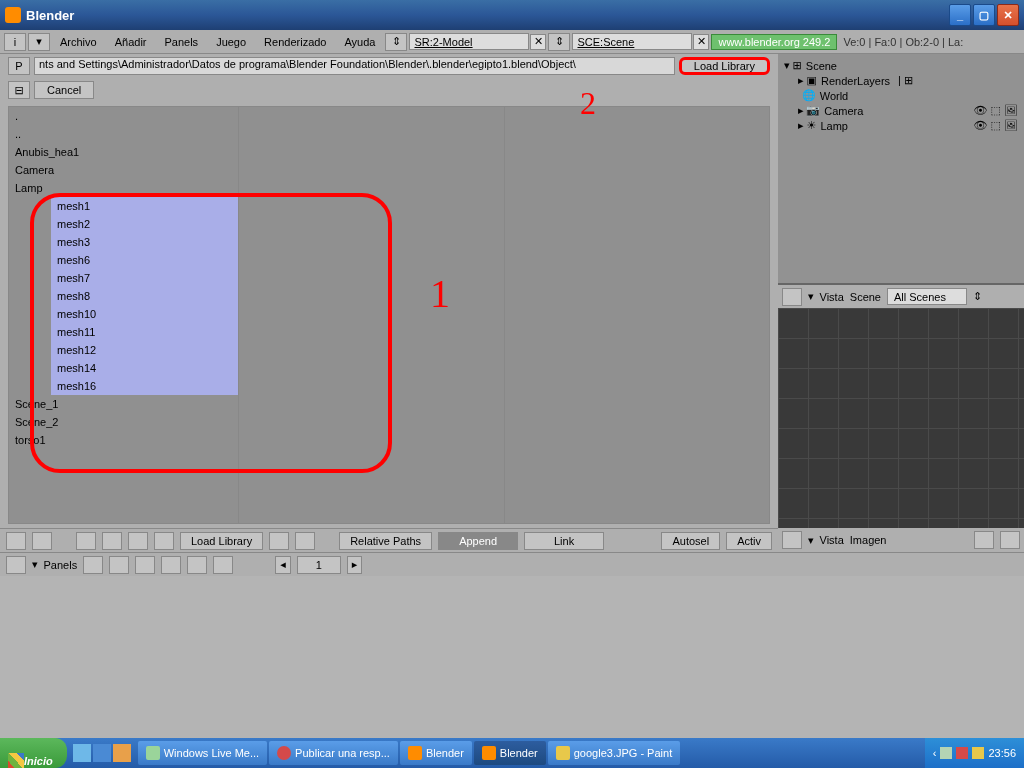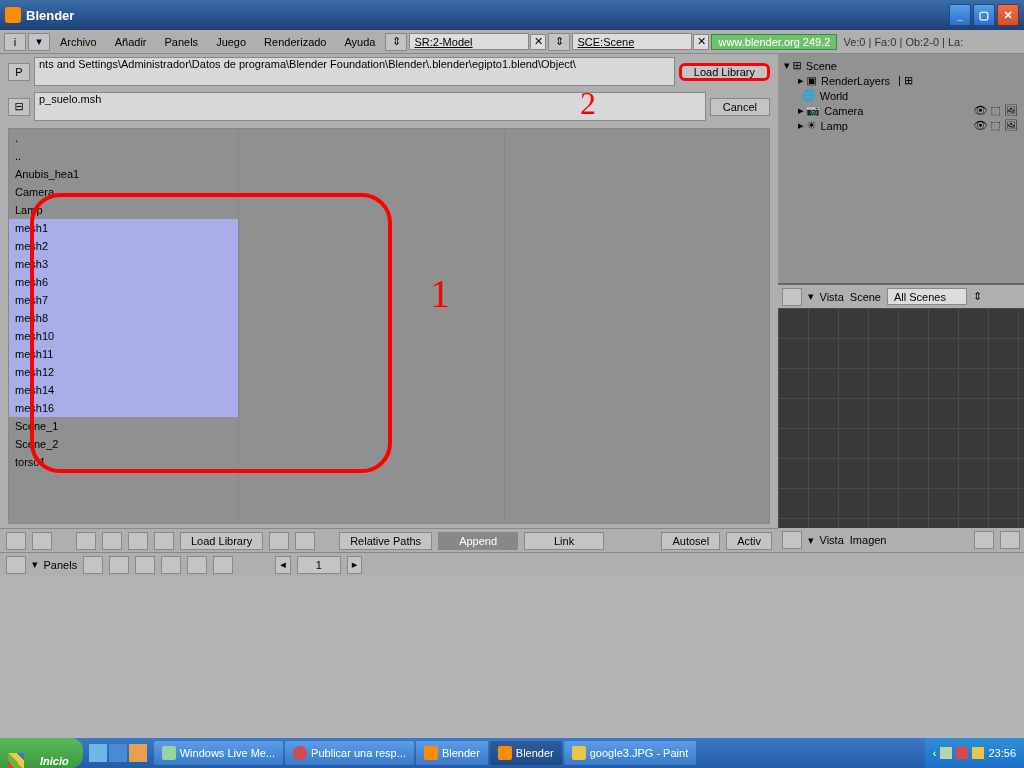--- a/index.html
+++ b/index.html
@@ -15,43 +15,43 @@
 .mbtn{width:22px;height:18px;background:#c4c4c4;border:1px solid #888;display:flex;align-items:center;justify-content:center;cursor:pointer;}
 .menu-item{padding:2px 8px;color:#000;cursor:pointer;}
 .menu-sel{height:17px;background:#ddd;border:1px solid #888;padding:0 4px;display:flex;align-items:center;min-width:120px;text-decoration:underline;}
 .closex{width:16px;height:16px;background:#ddd;border:1px solid #888;display:flex;align-items:center;justify-content:center;cursor:pointer;margin-left:-1px;}
 .urlbtn{background:#6ec16e;border:1px solid #3a8a3a;padding:1px 6px;color:#fff;cursor:pointer;}
 .statinfo{color:#333;padding:0 4px;}
 .main{display:flex;height:498px;}
 .filearea{width:778px;background:#afafaf;display:flex;flex-direction:column;}
 .pathrow{display:flex;align-items:center;padding:3px 8px;gap:4px;}
 .pbtn{width:22px;height:18px;background:#c4c4c4;border:1px solid #888;display:flex;align-items:center;justify-content:center;cursor:pointer;}
-.pathinput{flex:1;height:29px;background:#d8d8d8;border:1px solid #888;padding:0 4px;color:#000;}
+.pathinput{flex:1;height:18px;background:#d8d8d8;border:1px solid #888;padding:0 4px;color:#000;}
 .actbtn{height:18px;padding:0 12px;background:#c4c4c4;border:1px solid #888;cursor:pointer;display:flex;align-items:center;}
 .filelist{flex:1;margin:4px 8px;display:flex;border:1px solid #888;}
 .fcol{flex:1;background:#909090;border-right:1px solid #888;overflow:hidden;}
 .fcol:last-child{border-right:none;}
 .fitem{padding:1px 6px;color:#000;cursor:pointer;line-height:16px;}
-.fitem.sel{background:#a9aee8;}
+.fitem.sel{background:#a9aee8;margin-left:42px;}
 .bottombar{height:24px;display:flex;align-items:center;padding:0 6px;gap:6px;background:#afafaf;border-top:1px solid #888;}
 .bb-btn{height:18px;padding:0 10px;background:#c4c4c4;border:1px solid #888;cursor:pointer;display:flex;align-items:center;}
 .bb-btn.active{background:#888;color:#fff;}
 .bb-icon{width:20px;height:18px;background:#c4c4c4;border:1px solid #888;cursor:pointer;}
 .rightpanel{width:246px;background:#8a8a8a;display:flex;flex-direction:column;}
 .outliner{height:230px;background:#929292;border-bottom:1px solid #666;padding:4px;}
 .ol-item{display:flex;align-items:center;padding:1px 2px;color:#000;gap:4px;}
 .ol-tools{height:24px;background:#afafaf;display:flex;align-items:center;padding:0 4px;gap:6px;border-top:1px solid #666;}
 .ol-sel{height:17px;background:#ddd;border:1px solid #888;padding:0 6px;min-width:80px;display:flex;align-items:center;}
 .viewport{flex:1;background:#393939;position:relative;overflow:hidden;}
 .vpgrid{position:absolute;inset:0;background-image:linear-gradient(#4a4a4a 1px,transparent 1px),linear-gradient(90deg,#4a4a4a 1px,transparent 1px);background-size:30px 30px;}
 .vp-tools{height:24px;background:#afafaf;display:flex;align-items:center;padding:0 4px;gap:6px;}
 .panelsbar{height:24px;background:#afafaf;display:flex;align-items:center;padding:0 6px;gap:6px;border-top:1px solid #888;}
 .panelsarea{height:156px;background:#b4b4b4;}
 .taskbar{position:absolute;bottom:0;left:0;right:0;height:30px;background:linear-gradient(to bottom,#3a7ac8,#245ba8);display:flex;align-items:center;}
-.startbtn{height:30px;padding:16px 14px 0 8px;background:linear-gradient(to bottom,#5cb85c,#3a9a3a);color:#fff;font-weight:bold;font-style:italic;display:flex;align-items:center;gap:16px;border-radius:0 12px 12px 0;cursor:pointer;}
+.startbtn{height:30px;padding:16px 14px 0 8px;background:linear-gradient(to bottom,#5cb85c,#3a9a3a);color:#fff;font-weight:bold;font-style:italic;display:flex;align-items:center;gap:0;border-radius:0 12px 12px 0;cursor:pointer;}
 .startbtn .winlogo{width:16px;height:16px;background:linear-gradient(45deg,#d84a2e 25%,#6db33f 25%,#6db33f 50%,#f4c842 50%,#f4c842 75%,#3a7ac8 75%);}
 .qlaunch{display:flex;gap:2px;padding:0 6px;}
 .ql-icon{width:18px;height:18px;cursor:pointer;}
 .tbitem{height:24px;padding:0 8px;background:linear-gradient(to bottom,#5a9de8,#3a7ac8);border-radius:2px;color:#fff;display:flex;align-items:center;gap:4px;margin:0 1px;cursor:pointer;max-width:150px;overflow:hidden;white-space:nowrap;}
 .tbitem.active{background:linear-gradient(to bottom,#2d5d9f,#1d4a80);}
 .tray{margin-left:auto;height:30px;padding:0 8px;background:linear-gradient(to bottom,#2d8fd8,#1d6fc8);display:flex;align-items:center;gap:4px;color:#fff;}
 .annotation{position:absolute;border:4px solid #ff0000;border-radius:30px;pointer-events:none;z-index:100;}
 .anno-text{position:absolute;color:#ff0000;font-size:40px;font-family:Georgia,serif;z-index:100;pointer-events:none;}
 </style>
 </head>
@@ -88,21 +88,20 @@
 
 <div class="main">
   <div class="filearea">
     <div class="pathrow">
       <div class="pbtn">P</div>
       <div class="pathinput">nts and Settings\Administrador\Datos de programa\Blender Foundation\Blender\.blender\egipto1.blend\Object\</div>
       <div class="actbtn" style="border:3px solid #ff0000;border-radius:6px;">Load Library</div>
     </div>
     <div class="pathrow">
       <div class="pbtn">⊟</div>
-      <div class="pathinput">p_suelo.msh</div>
       <div class="actbtn">Cancel</div>
     </div>
     <div class="filelist">
       <div class="fcol" style="flex:0 0 230px">
         <div class="fitem">.</div>
         <div class="fitem">..</div>
         <div class="fitem">Anubis_hea1</div>
         <div class="fitem">Camera</div>
         <div class="fitem">Lamp</div>
         <div class="fitem sel">mesh1</div>

